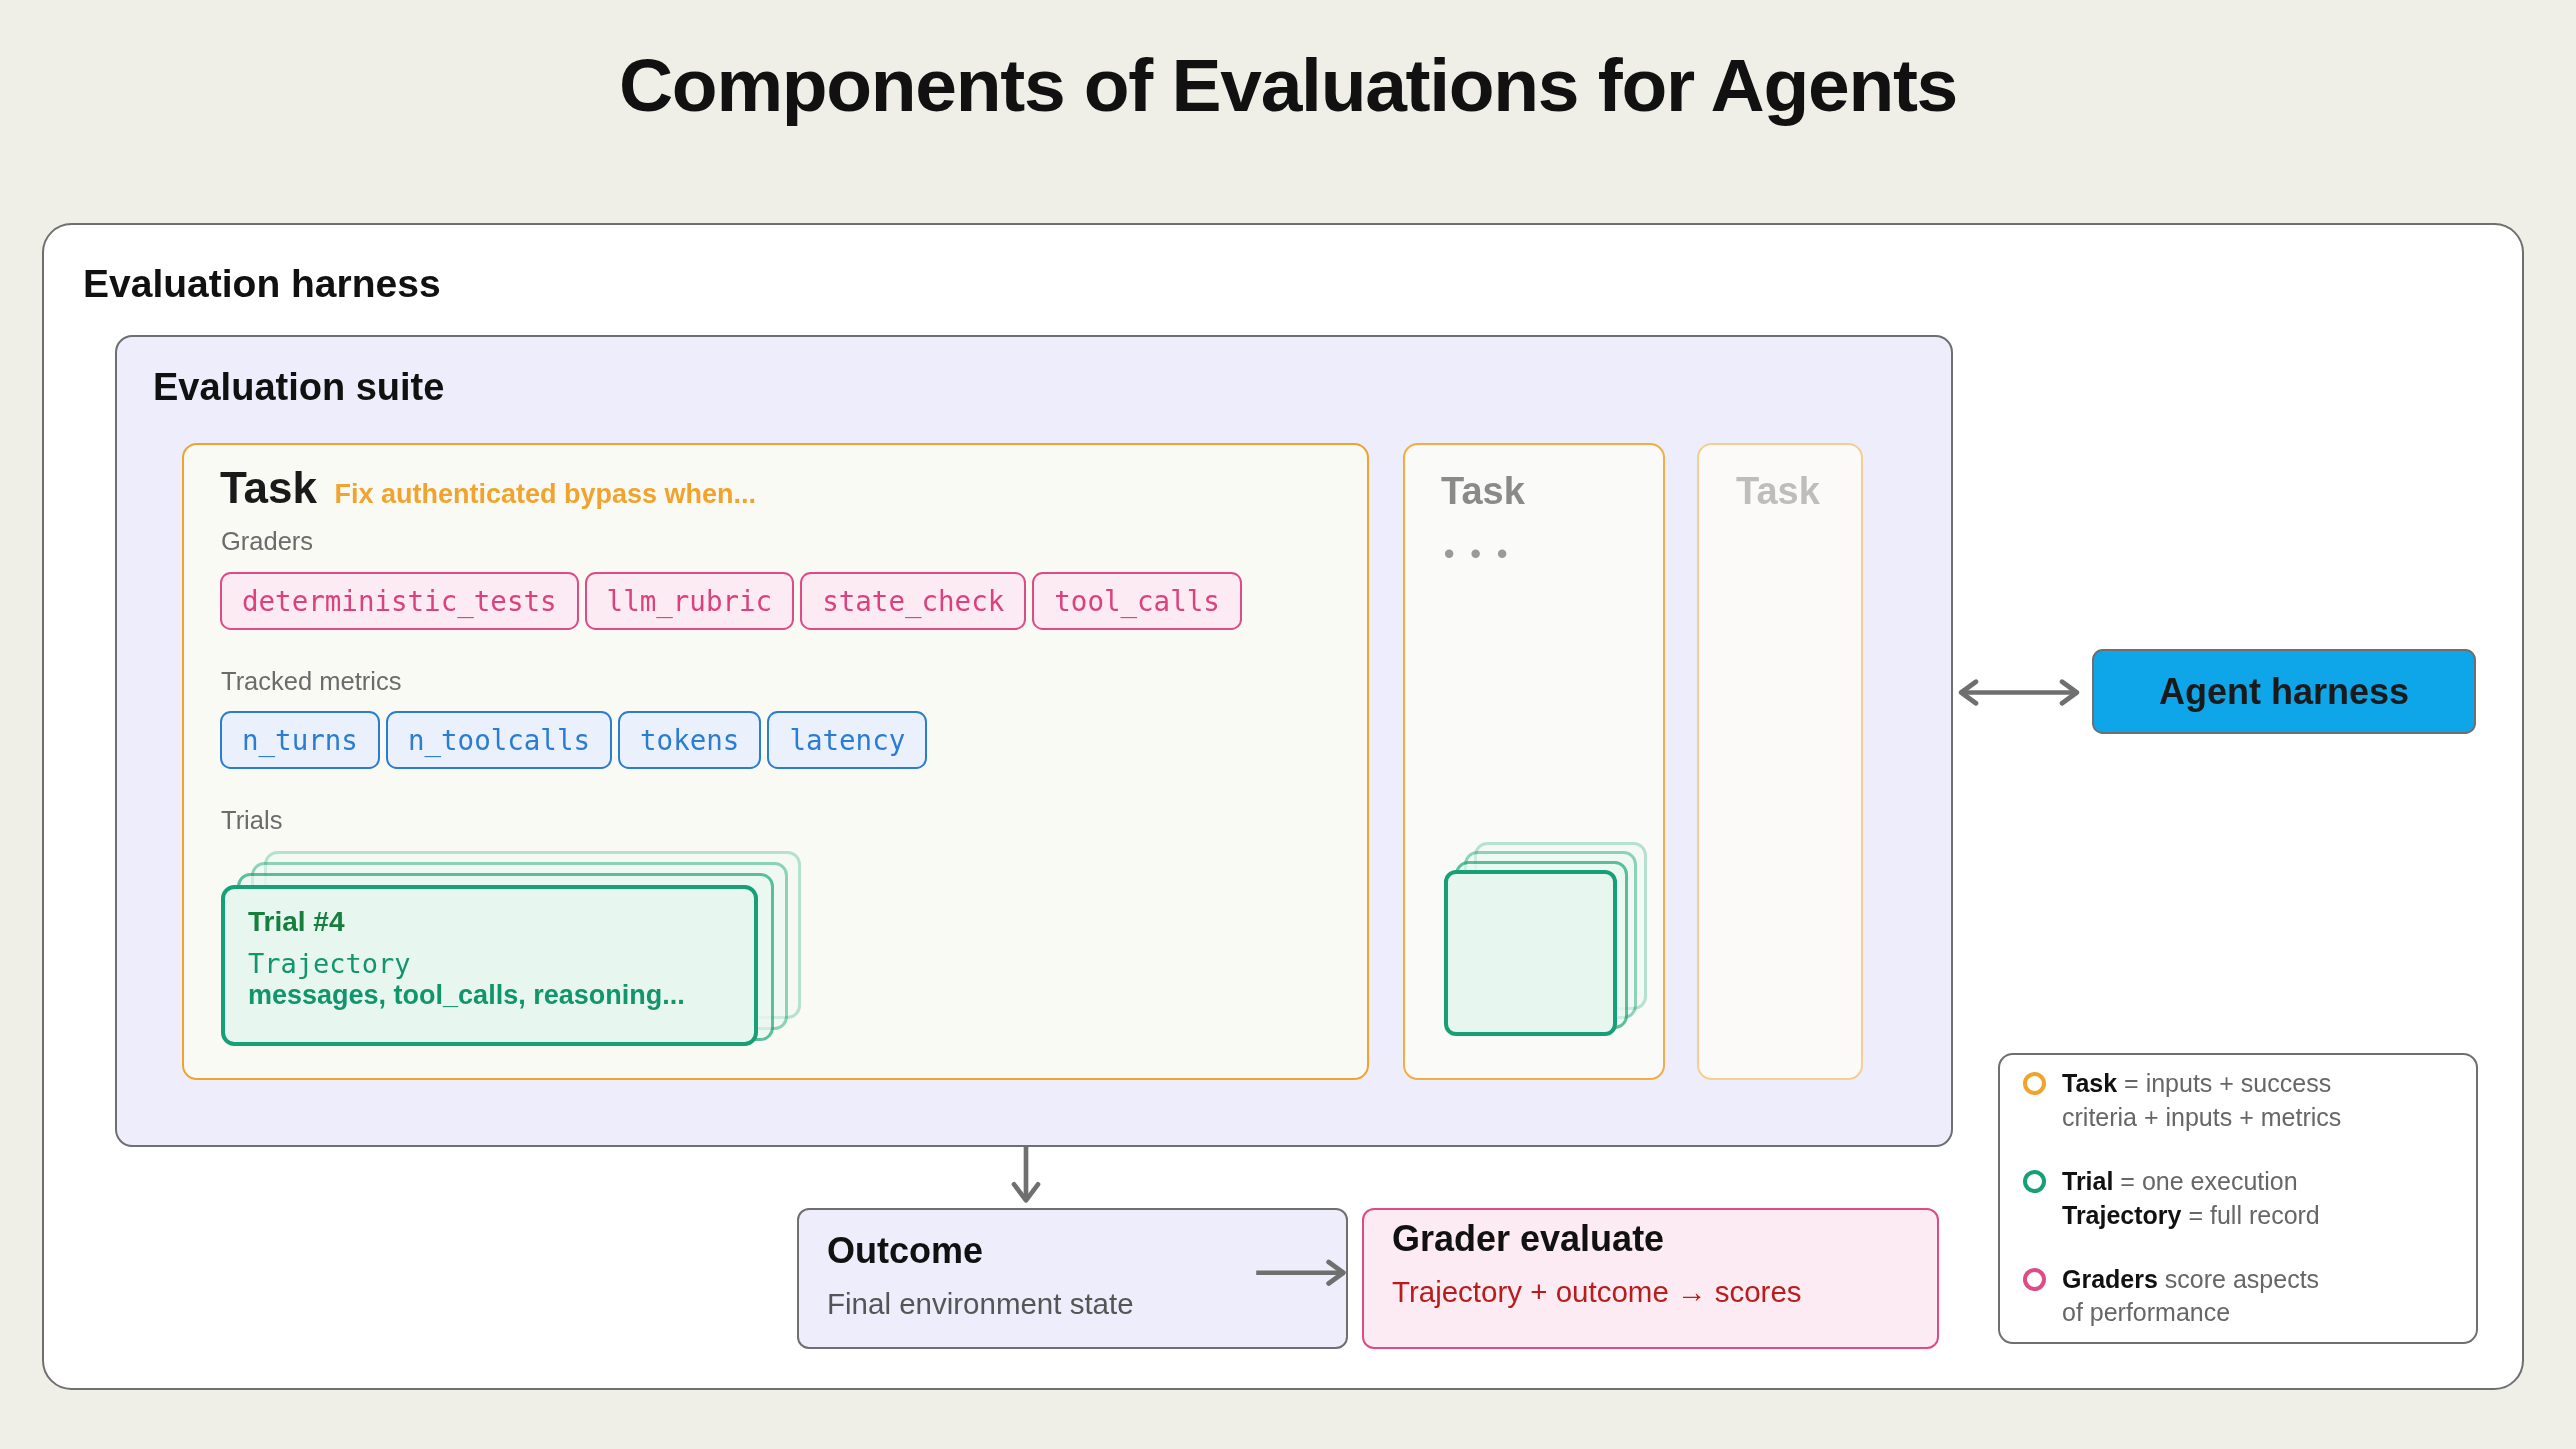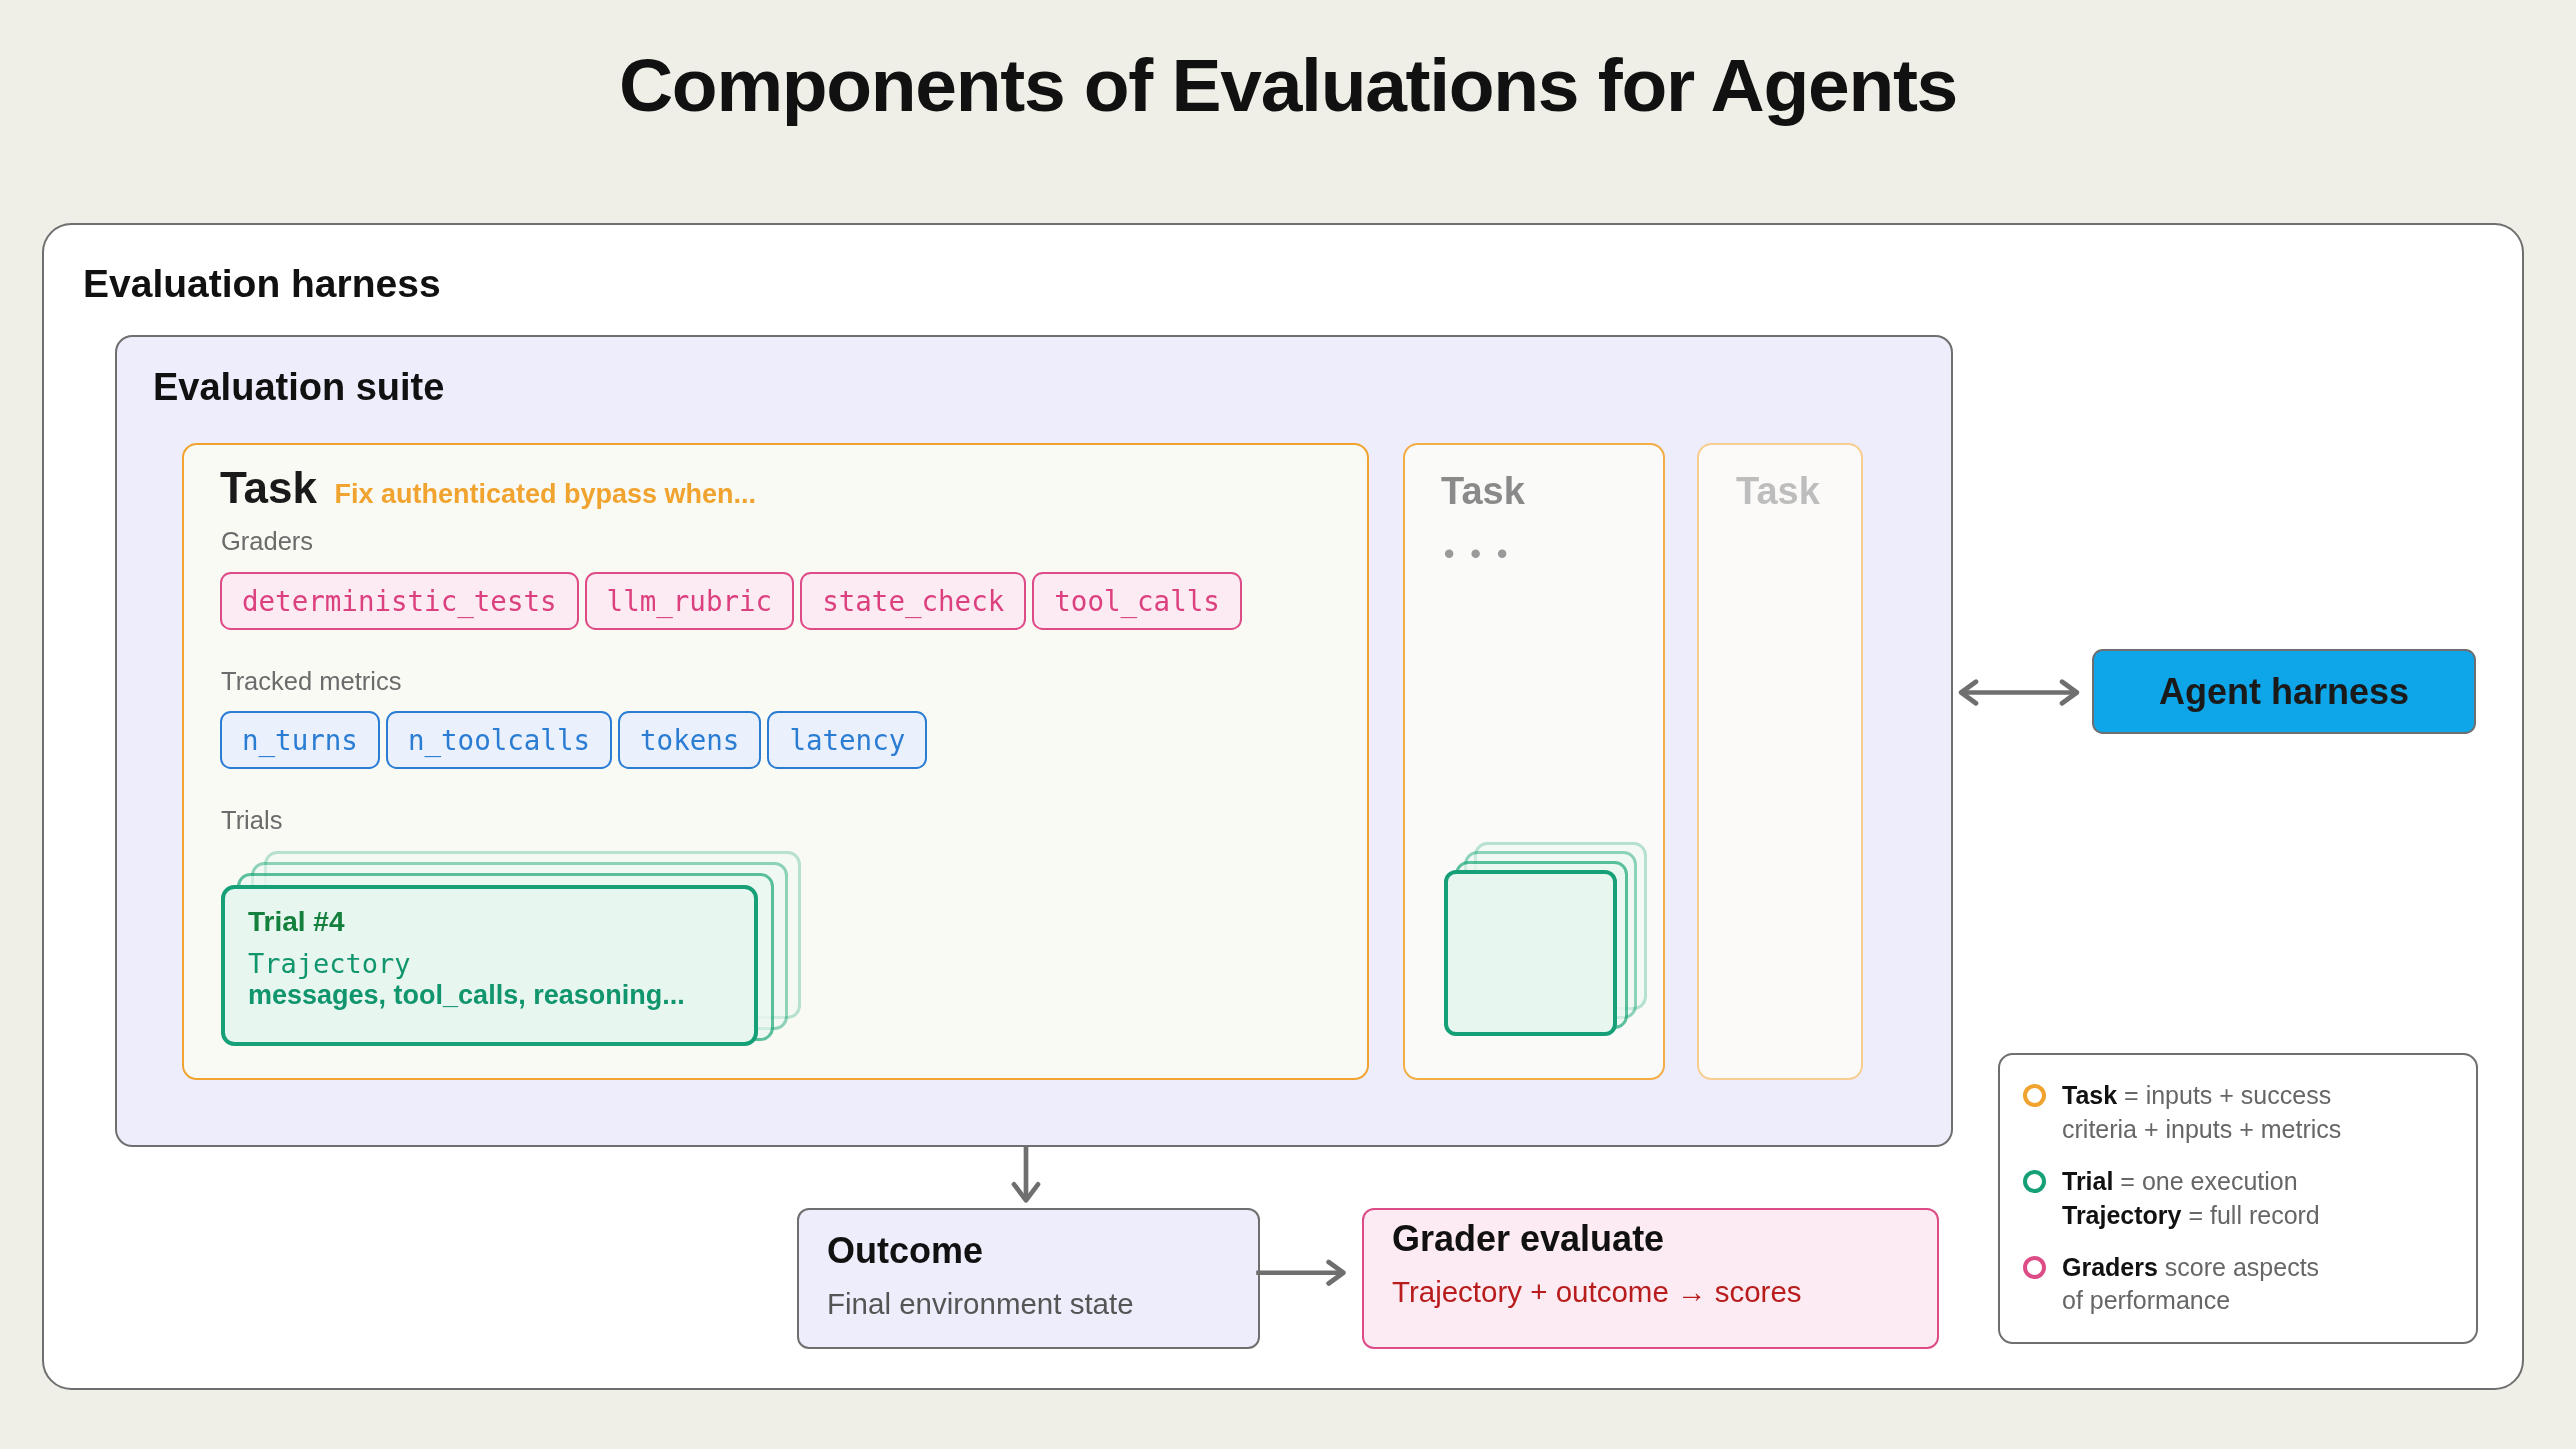--- a/index.html
+++ b/index.html
@@ -169,21 +169,21 @@
     box-sizing:border-box;
   }
   .agent-arrow{ position:absolute; left:1945px; top:679px; }
 
   
   .down-arrow{ position:absolute; left:1006px; top:1147px; }
 
   
   .outcome-box{
     position:absolute; left:797px; top:1208px;
-    width:463px; height:141px;
+    width:551px; height:141px;
     background:#EDEDFB;
     border:2.7px solid #6F6F6F;
     border-radius:12px;
     box-sizing:border-box; padding:20px 28px;
   }
   .outcome-title{ font-size:36px; font-weight:700; color:#111111; }
   .outcome-sub{ font-size:29.5px; color:#555555; margin-top:14.8px; }
 
   .mid-arrow{ position:absolute; left:1256px; top:1258px; }
 
@@ -199,21 +199,21 @@
   .grader-sub{ font-size:29.5px; color:#b91c1c; margin-top:14.8px; }
 
   
   .legend{
     position:absolute; left:1998px; top:1053px;
     width:480px; height:291px;
     background:#FFFFFF;
     border:2.7px solid #6F6F6F;
     border-radius:14.8px;
     box-sizing:border-box;
-    padding:24px 23px;
+    padding:12px 23px;
     display:flex; flex-direction:column; justify-content:space-between;
   }
   .legend-row{ display:flex; align-items:flex-start; gap:16px; }
   .legend-dot{
     width:23px; height:23px; border-radius:50%;
     border:4px solid #CCCCCC; box-sizing:border-box;
     flex:0 0 auto; margin-top:5.4px;
   }
   .legend-text{ font-size:25px; line-height:1.35; color:#666666; }
   .legend-text b{ color:#111111; font-weight:700; }

